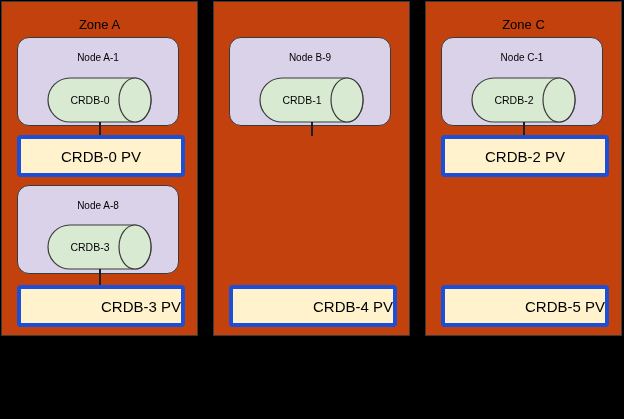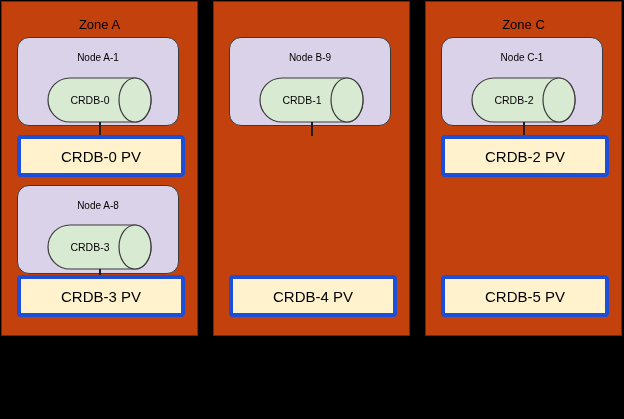--- a/index.html
+++ b/index.html
@@ -80,21 +80,21 @@
     height: 34px;
     background: #fff2cc;
     border: 4px solid #1d4ed8;
     border-radius: 4px;
     display: flex;
     align-items: center;
     justify-content: center;
     font-size: 15px;
   }
   .pv-1 { top: 133px; }
-  .pv-2 { top: 273px; }
+  .pv-2 { top: 283px; justify-content: flex-end; }
 </style>
 </head>
 <body>
 
 <div class="canvas">
 
   <div class="zone zone-a">
     <div class="zone-label">Zone A</div>
 
     <div class="node node-1">

